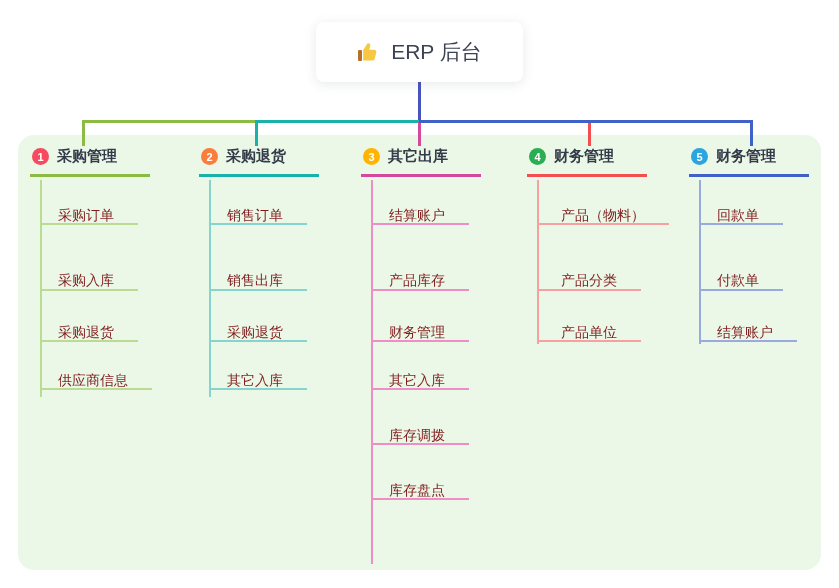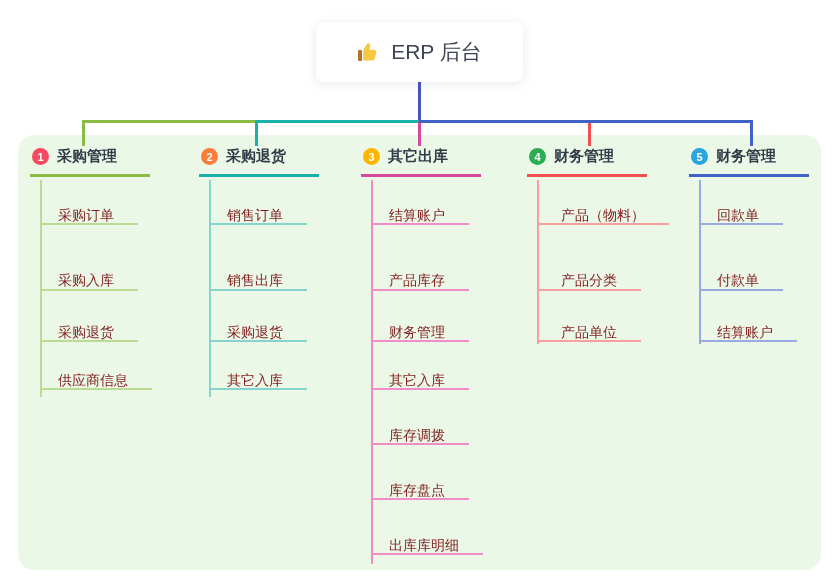--- a/index.html
+++ b/index.html
@@ -130,21 +130,20 @@
     <span class="badge b3bg">3</span>
     <span>其它出库</span>
   </div>
   <div class="vline v3"></div>
   <div class="child ch3 r0">结算账户</div>
   <div class="child ch3 r1">产品库存</div>
   <div class="child ch3 r2">财务管理</div>
   <div class="child ch3 r3">其它入库</div>
   <div class="child ch3 r4">库存调拨</div>
   <div class="child ch3 r5">库存盘点</div>
-  <div class="child ch3 r6">出库库明细</div>
 
   <div class="branch-title c4 t4">
     <span class="badge b4bg">4</span>
     <span>财务管理</span>
   </div>
   <div class="vline v4"></div>
   <div class="child ch4 r0">产品（物料）</div>
   <div class="child ch4 r1">产品分类</div>
   <div class="child ch4 r2">产品单位</div>
 

